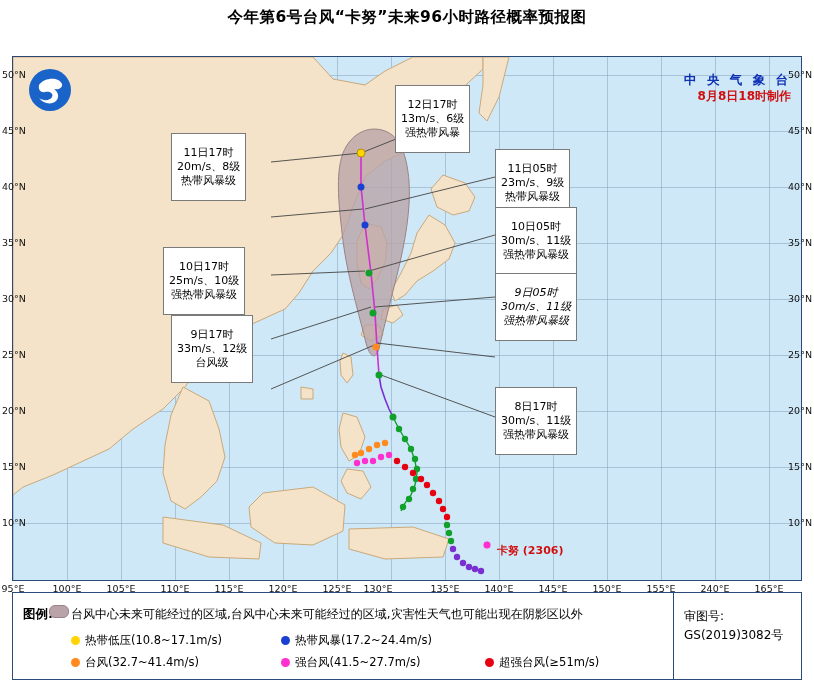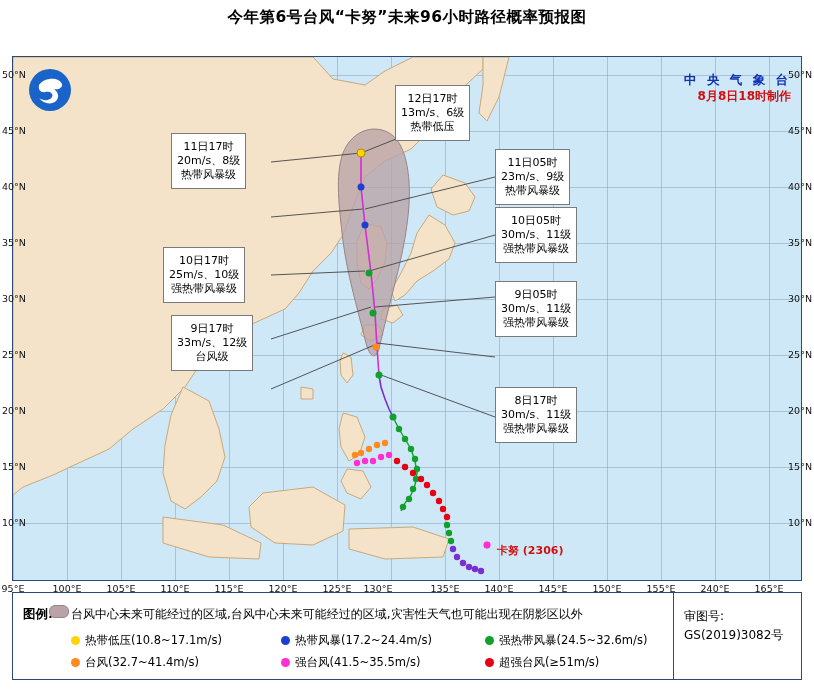--- a/index.html
+++ b/index.html
@@ -19,21 +19,21 @@
   .lat-lab-r{right:1px;transform:translateY(-50%);}
 
   .grid-v{position:absolute;top:0;bottom:0;width:1px;background:rgba(120,150,175,.45);}
   .grid-h{position:absolute;left:0;right:0;height:1px;background:rgba(120,150,175,.45);}
 
   .cma-logo{position:absolute;left:14px;top:10px;width:46px;height:46px;}
   .cma-text{position:absolute;right:10px;top:14px;text-align:right;line-height:17px;}
   .cma-text .l1{font-size:12.5px;font-weight:bold;color:#1032b4;letter-spacing:3px;}
   .cma-text .l2{font-size:12px;font-weight:bold;color:#d01010;}
 
-  .callout{position:absolute;background:#ffffff;border:1px solid #7a7a7a;font-size:11px;line-height:14px;padding:6px 5px;text-align:center;white-space:nowrap;}
+  .callout{position:absolute;background:#ffffff;border:1px solid #7a7a7a;font-size:11px;line-height:14px;padding:12px 5px;text-align:center;white-space:nowrap;}
 
   .cone{position:absolute;}
 
   .track-pt{position:absolute;width:7px;height:7px;border-radius:50%;transform:translate(-50%,-50%);}
 
   .storm-name{position:absolute;font-size:11px;color:#d01010;font-weight:bold;white-space:nowrap;}
 
   
   .legend{position:absolute;left:12px;top:592px;width:790px;height:88px;border:1px solid #2b4a7a;box-sizing:border-box;background:#fff;}
   .legend-left{position:absolute;left:0;top:0;width:660px;height:100%;}
@@ -205,21 +205,21 @@
                C16,34 23,34 25,30 C27,26 22,24 18,25 C14,26 11,23 12,18 Z" fill="#ffffff"></path>
     </svg>
     <div class="cma-text">
       <div class="l1">中 央 气 象 台</div>
       <div class="l2">8月8日18时制作</div>
     </div>
 
     <div class="callout" style="left:382px;top:28px;">
       <div>12日17时</div>
         <div>13m/s、6级</div>
-        <div>热带低压</div>
+        <div>强热带风暴</div>
     </div>
     <div class="callout" style="left:158px;top:76px;">
       <div>11日17时</div>
         <div>20m/s、8级</div>
         <div>热带风暴级</div>
     </div>
     <div class="callout" style="left:482px;top:92px;">
       <div>11日05时</div>
         <div>23m/s、9级</div>
         <div>热带风暴级</div>
@@ -232,21 +232,21 @@
     <div class="callout" style="left:482px;top:150px;">
       <div>10日05时</div>
         <div>30m/s、11级</div>
         <div>强热带风暴级</div>
     </div>
     <div class="callout" style="left:158px;top:258px;">
       <div>9日17时</div>
         <div>33m/s、12级</div>
         <div>台风级</div>
     </div>
-    <div class="callout" style="left:482px;top:224px;">
+    <div class="callout" style="left:482px;top:216px;font-style:italic;">
       <div>9日05时</div>
         <div>30m/s、11级</div>
         <div>强热带风暴级</div>
     </div>
     <div class="callout" style="left:482px;top:330px;">
       <div>8日17时</div>
         <div>30m/s、11级</div>
         <div>强热带风暴级</div>
     </div>
 
@@ -298,29 +298,26 @@
       <div class="legend-title">图例:</div>
       <div class="legend-swatch"></div>
       <div class="legend-note">台风中心未来可能经过的区域,台风中心未来可能经过的区域,灾害性天气也可能出现在阴影区以外</div>
 
       <div class="lg-item" style="left:58px;top:40px">
         <span class="lg-dot" style="background:#ffd400"></span><span>热带低压(10.8~17.1m/s)</span>
       </div>
       <div class="lg-item" style="left:268px;top:40px">
         <span class="lg-dot" style="background:#1a3fd1"></span><span>热带风暴(17.2~24.4m/s)</span>
       </div>
-      <div class="lg-item" style="left:472px;top:40px">
-        <span class="lg-dot" style="background:#12a02c"></span><span>强热带风暴(24.5~32.6m/s)</span>
-      </div>
 
       <div class="lg-item" style="left:58px;top:62px">
         <span class="lg-dot" style="background:#ff8a1e"></span><span>台风(32.7~41.4m/s)</span>
       </div>
       <div class="lg-item" style="left:268px;top:62px">
-        <span class="lg-dot" style="background:#ff2fd0"></span><span>强台风(41.5~35.5m/s)</span>
+        <span class="lg-dot" style="background:#ff2fd0"></span><span>强台风(41.5~27.7m/s)</span>
       </div>
       <div class="lg-item" style="left:472px;top:62px">
         <span class="lg-dot" style="background:#e60012"></span><span>超强台风(≥51m/s)</span>
       </div>
     </div>
 
     <div class="legend-right">
       <div class="rt">审图号:</div>
       <div class="rt">GS(2019)3082号</div>
     </div>

